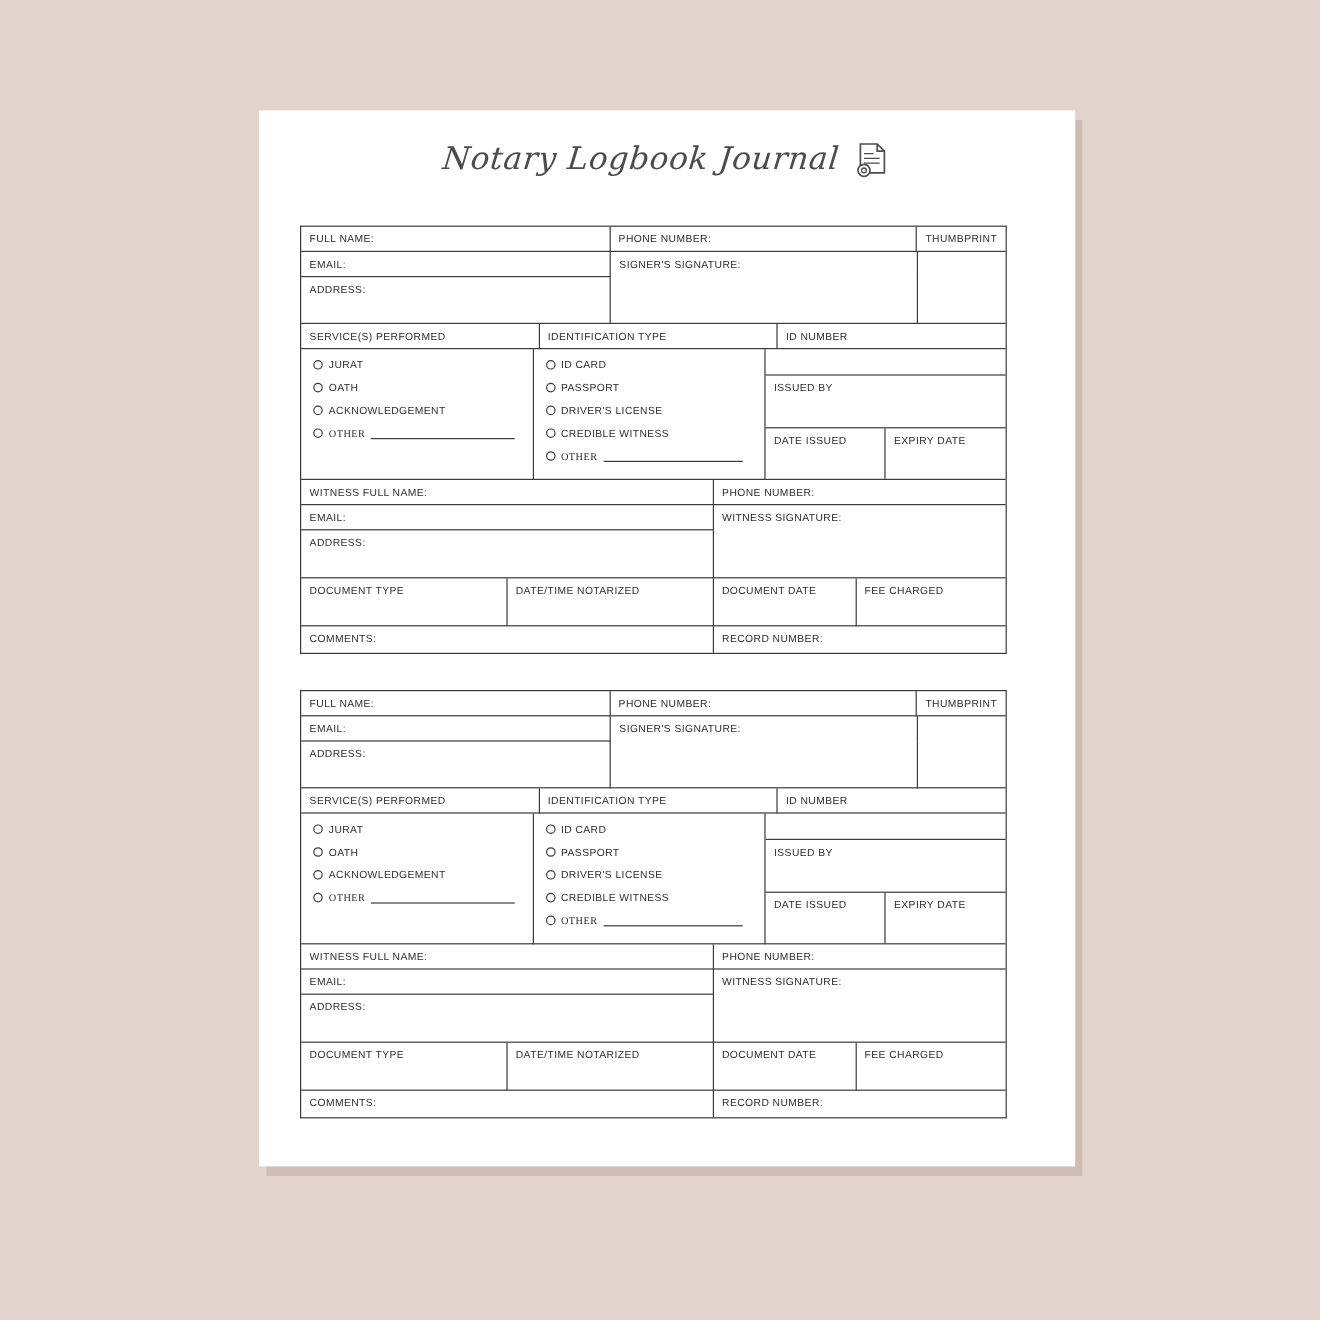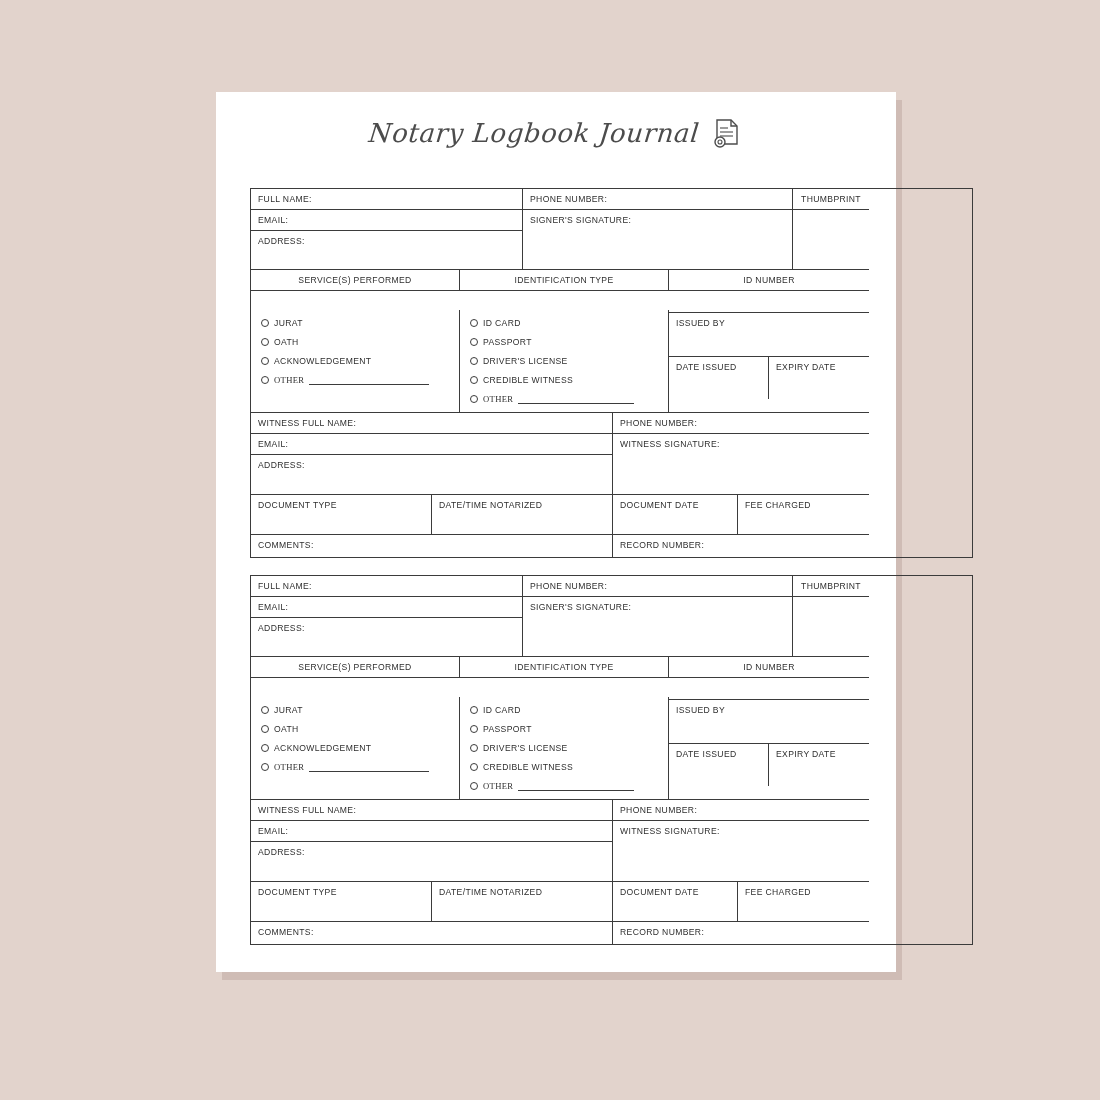--- a/index.html
+++ b/index.html
@@ -58,42 +58,42 @@
     color: #4c4c4c;
     letter-spacing: .6px;
     transform: skewX(-6deg);
   }
   .doc-icon svg { display: block; }
 
   
   .form {
     position: absolute;
     left: 34px;
-    width: 723px;
+    width: 589px;
     border: 1px solid #3b3b3b;
     box-sizing: border-box;
     color: #2e2e2e;
   }
   .form.block-1 { top: 96px; }
   .form.block-2 { top: 483px; }
 
   .row { display: flex; }
   .cell {
     box-sizing: border-box;
     border-right: 1px solid #3b3b3b;
     border-bottom: 1px solid #3b3b3b;
     padding: 5px 7px;
     font-size: 8.6px;
     letter-spacing: .35px;
     position: relative;
   }
   .cell.last { border-right: none; }
   .row.lastrow > .cell { border-bottom: none; }
   .nb-bottom { border-bottom: none !important; }
-  .center { text-align: center; }
+  .center { text-align: left; }
 
   
   .opt {
     font-size: 8.6px;
     letter-spacing: .35px;
     display: flex;
     align-items: center;
     margin: 0 0 9px 0;
     white-space: nowrap;
   }
@@ -107,21 +107,21 @@
     margin-right: 5px;
     flex: none;
   }
   .ruled {
     display: inline-block;
     border-bottom: 1px solid #3b3b3b;
     height: 9px;
     margin-left: 5px;
   }
 
-  .col-pad { padding: 8px 10px 8px 10px; margin-top: 19px; }
+  .col-pad { padding: 8px 10px 8px 10px; }
 </style>
 </head>
 <body>
 
 <div id="stage">
 
   <div class="page-shadow"></div>
 
   <div class="page">
 

